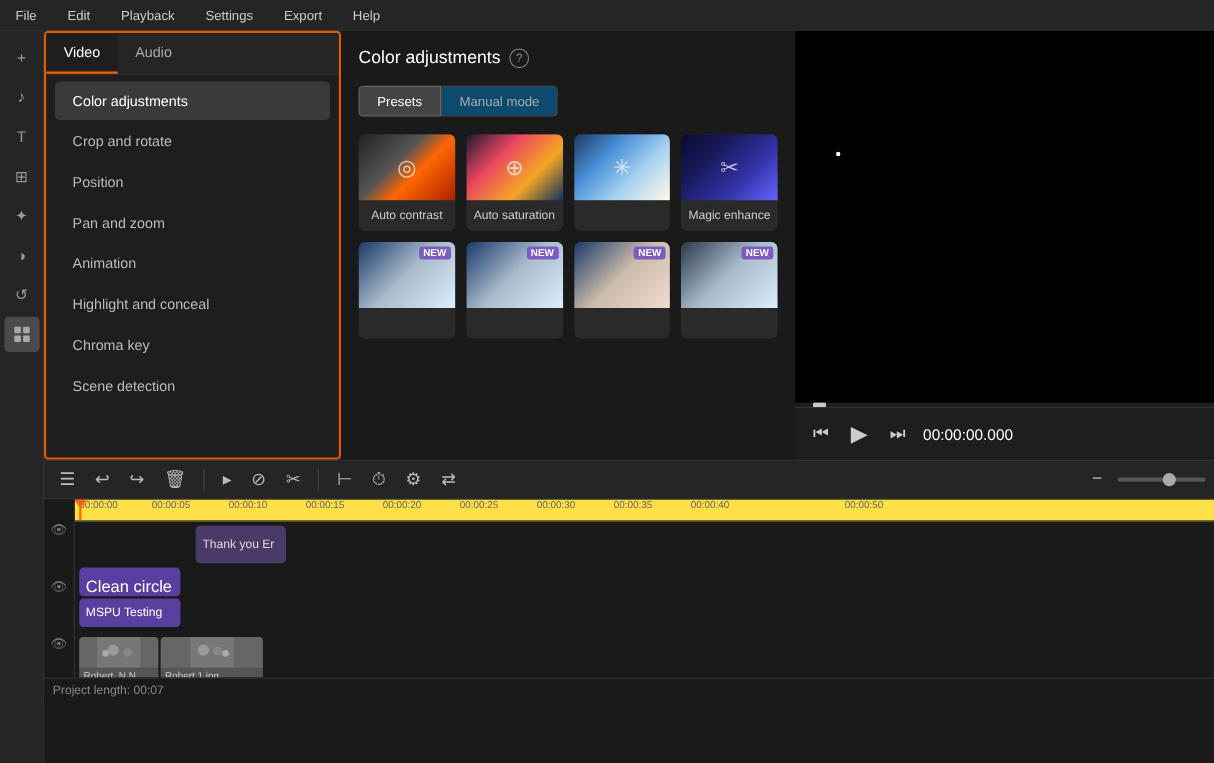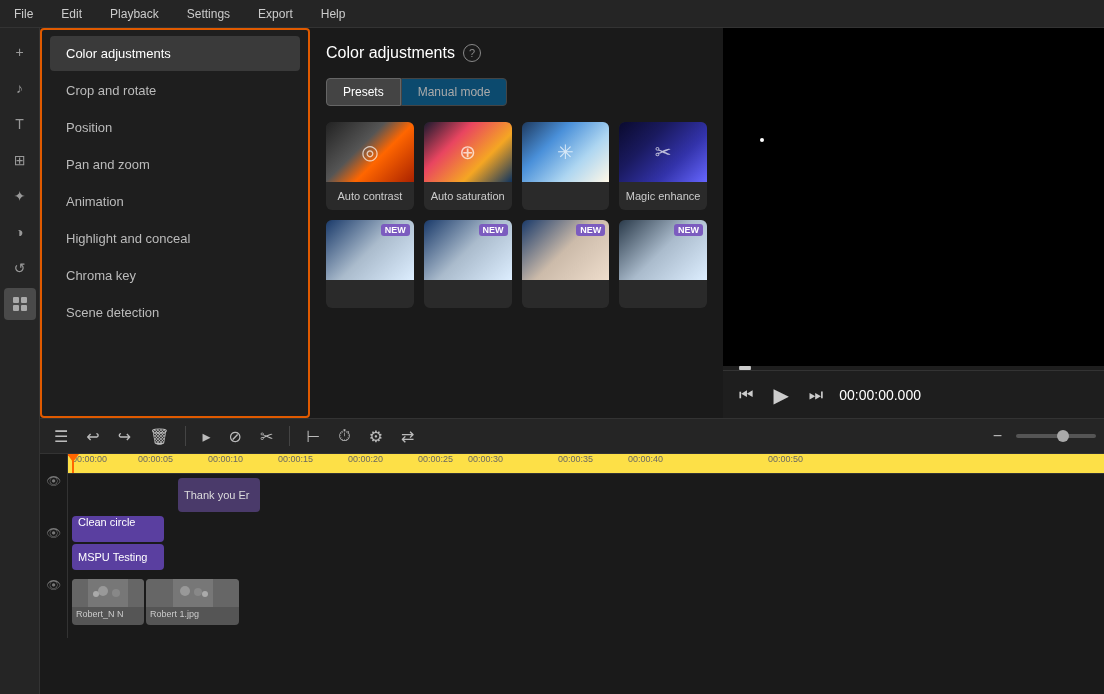--- a/index.html
+++ b/index.html
@@ -119,20 +119,24 @@
         <rect x="2" y="10" width="6" height="6" rx="1" fill="#aaa"></rect>
         <rect x="10" y="10" width="6" height="6" rx="1" fill="#aaa"></rect>
       </svg>
     </div>
   </div>
 
   <div class="panel-area">
     <div class="top-section">
 
       <div class="left-panel">
+        <div class="tabs-row">
+          <div class="tab active">Video</div>
+          <div class="tab">Audio</div>
+        </div>
         <div class="menu-list">
           <div class="menu-list-item active">Color adjustments</div>
           <div class="menu-list-item">Crop and rotate</div>
           <div class="menu-list-item">Position</div>
           <div class="menu-list-item">Pan and zoom</div>
           <div class="menu-list-item">Animation</div>
           <div class="menu-list-item">Highlight and conceal</div>
           <div class="menu-list-item">Chroma key</div>
           <div class="menu-list-item">Scene detection</div>
         </div>
@@ -260,38 +264,38 @@
 
         <div class="track-right">
 
           <div class="ruler" style="height:20px; background:#fde047; border-bottom:1px solid #333; position:relative; overflow:hidden;text-align:right;">
             <span class="r-mark" style="left:4px;">00:00:00</span>
             <span class="r-mark" style="left:70px;">00:00:05</span>
             <span class="r-mark" style="left:140px;">00:00:10</span>
             <span class="r-mark" style="left:210px;">00:00:15</span>
             <span class="r-mark" style="left:280px;">00:00:20</span>
             <span class="r-mark" style="left:350px;">00:00:25</span>
-            <span class="r-mark" style="left:400px;">00:00:30</span>
+            <span class="r-mark" style="left:420px;">00:00:30</span>
             <span class="r-mark" style="left:490px;">00:00:35</span>
             <span class="r-mark" style="left:560px;">00:00:40</span>
             <span class="r-mark" style="left:654px;margin-top:40px;">00:00:45</span>
             <span class="r-mark" style="left:700px;">00:00:50</span>
 
             <div style="position:absolute; left:4px; top:0; width:2px; height:180px; background:#ff6600; z-index:10;">
               <div style="width:0; height:0; border-left:6px solid transparent; border-right:6px solid transparent; border-top:8px solid #ff6600; position:absolute; left:-5px; top:0;"></div>
             </div>
           </div>
 
           <div style="position:relative; height:calc(100% - 20px); overflow-x:auto; overflow-y:hidden;">
 
             <div style="position:absolute; top:4px; left:110px; width:82px; height:34px; background:#4a3a6a; border-radius:4px; display:flex; align-items:center; padding:0 6px; font-size:11px; color:#ddd; overflow:hidden; white-space:nowrap;">
               <span>Thank you Er</span>
             </div>
 
-            <div style="position:absolute; top:42px; left:4px; width:92px; height:26px; background:#5a3fa0; border-radius:4px; display:flex; align-items:flex-start; padding:0 6px; font-size:11px; color:#fff; overflow:hidden; white-space:nowrap;">
+            <div style="position:absolute; top:42px; left:4px; width:92px; height:26px; background:#5a3fa0; border-radius:4px; display:flex; align-items:flex-end; padding:0 6px; font-size:15px; color:#fff; overflow:hidden; white-space:nowrap;">
               <span>Clean circle</span>
             </div>
 
             <div style="position:absolute; top:70px; left:4px; width:92px; height:26px; background:#5a3fa0; border-radius:4px; display:flex; align-items:center; padding:0 6px; font-size:11px; color:#fff; overflow:hidden; white-space:nowrap;">
               <span>MSPU Testing</span>
             </div>
 
             <div style="position:absolute; top:105px; left:4px; width:72px; height:46px; background:#555; border-radius:4px; overflow:hidden; display:flex; flex-direction:column; font-size:10px; color:#ccc;">
               <div style="background:#666; height:28px; width:100%; display:flex; align-items:center; justify-content:center;">
                 <svg width="40" height="28" viewBox="0 0 40 28">
@@ -313,16 +317,19 @@
                     <circle cx="32" cy="15" r="3" fill="#aaa"></circle>
                   </svg>
               </div>
               <div style="padding:2px 4px; font-size:9px;">Robert 1.jpg</div>
             </div>
 
           </div>
         </div>
       </div>
 
+      <div style="background:#1a1a1a; height:22px; display:flex; align-items:center; padding:0 8px; border-top:1px solid #333;">
+        <span style="font-size:11px; color:#888;">Project length: 00:07</span>
+      </div>
 
     </div>
   </div>
 </div>
 
 </body></html>

